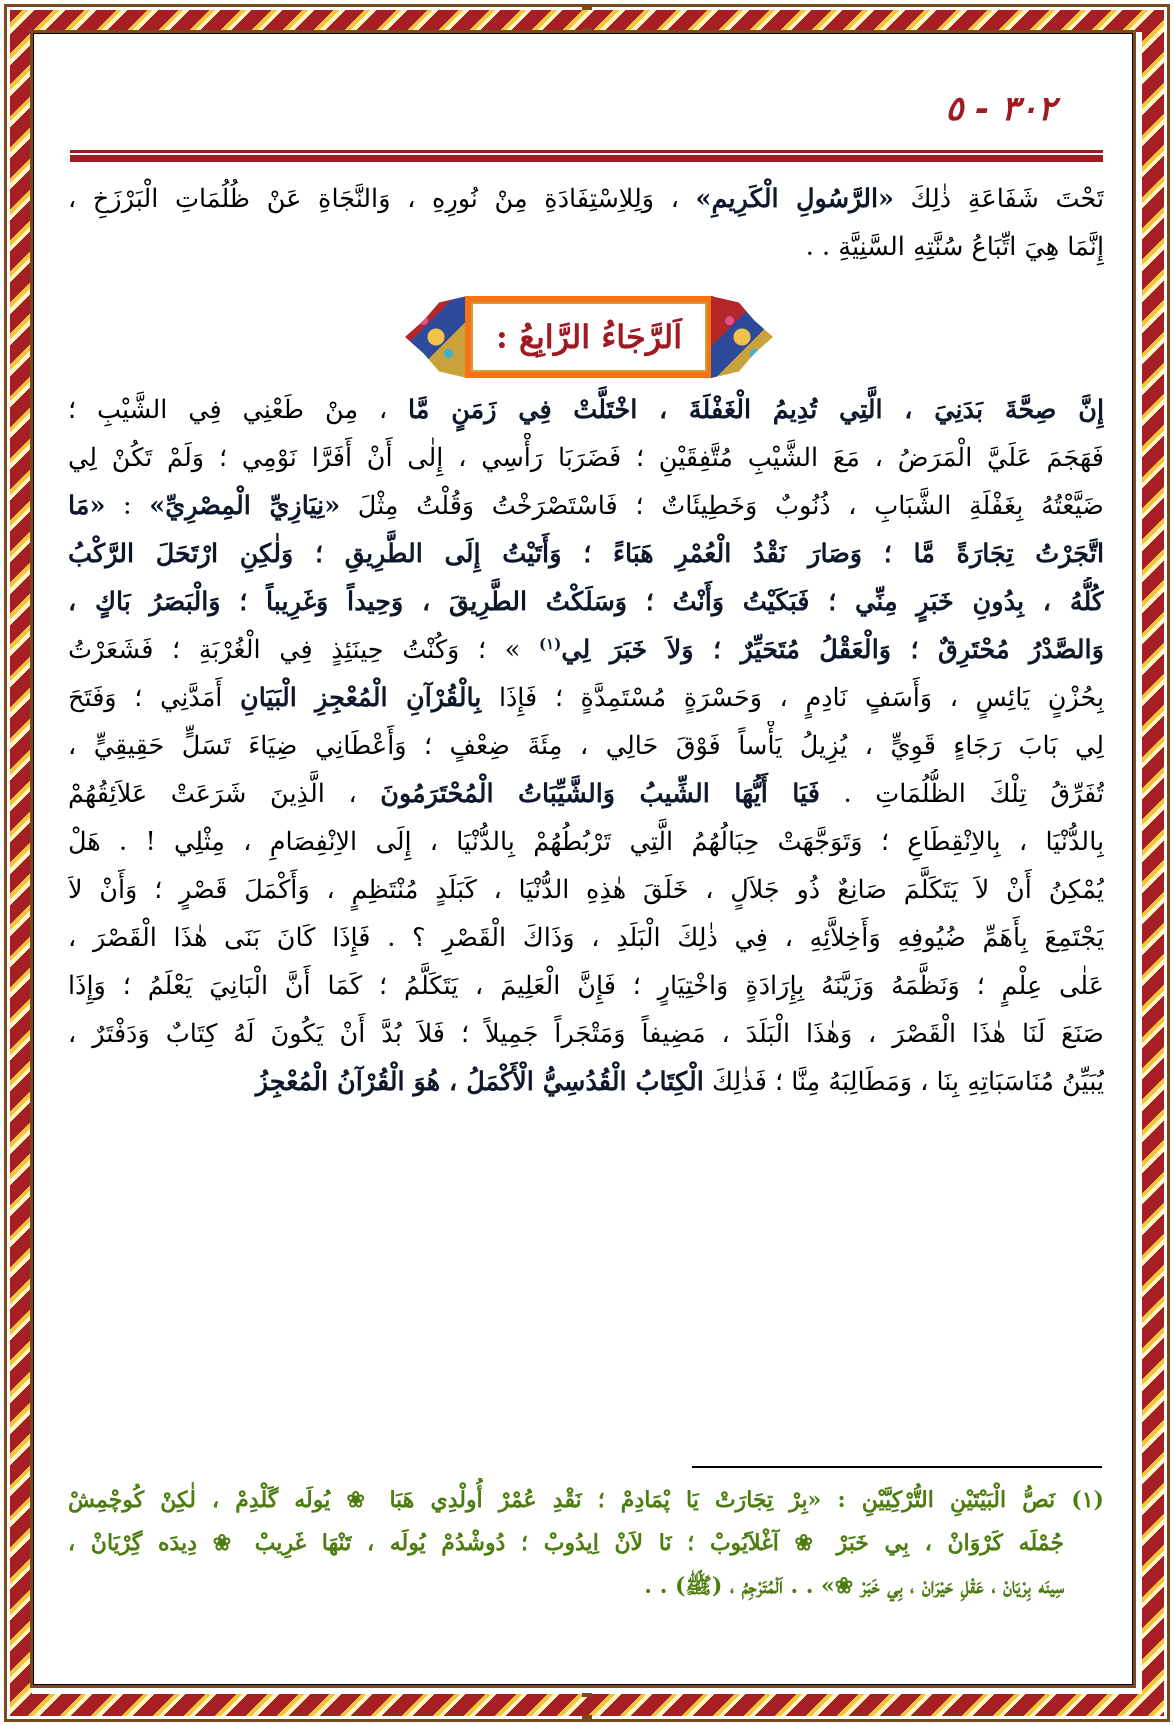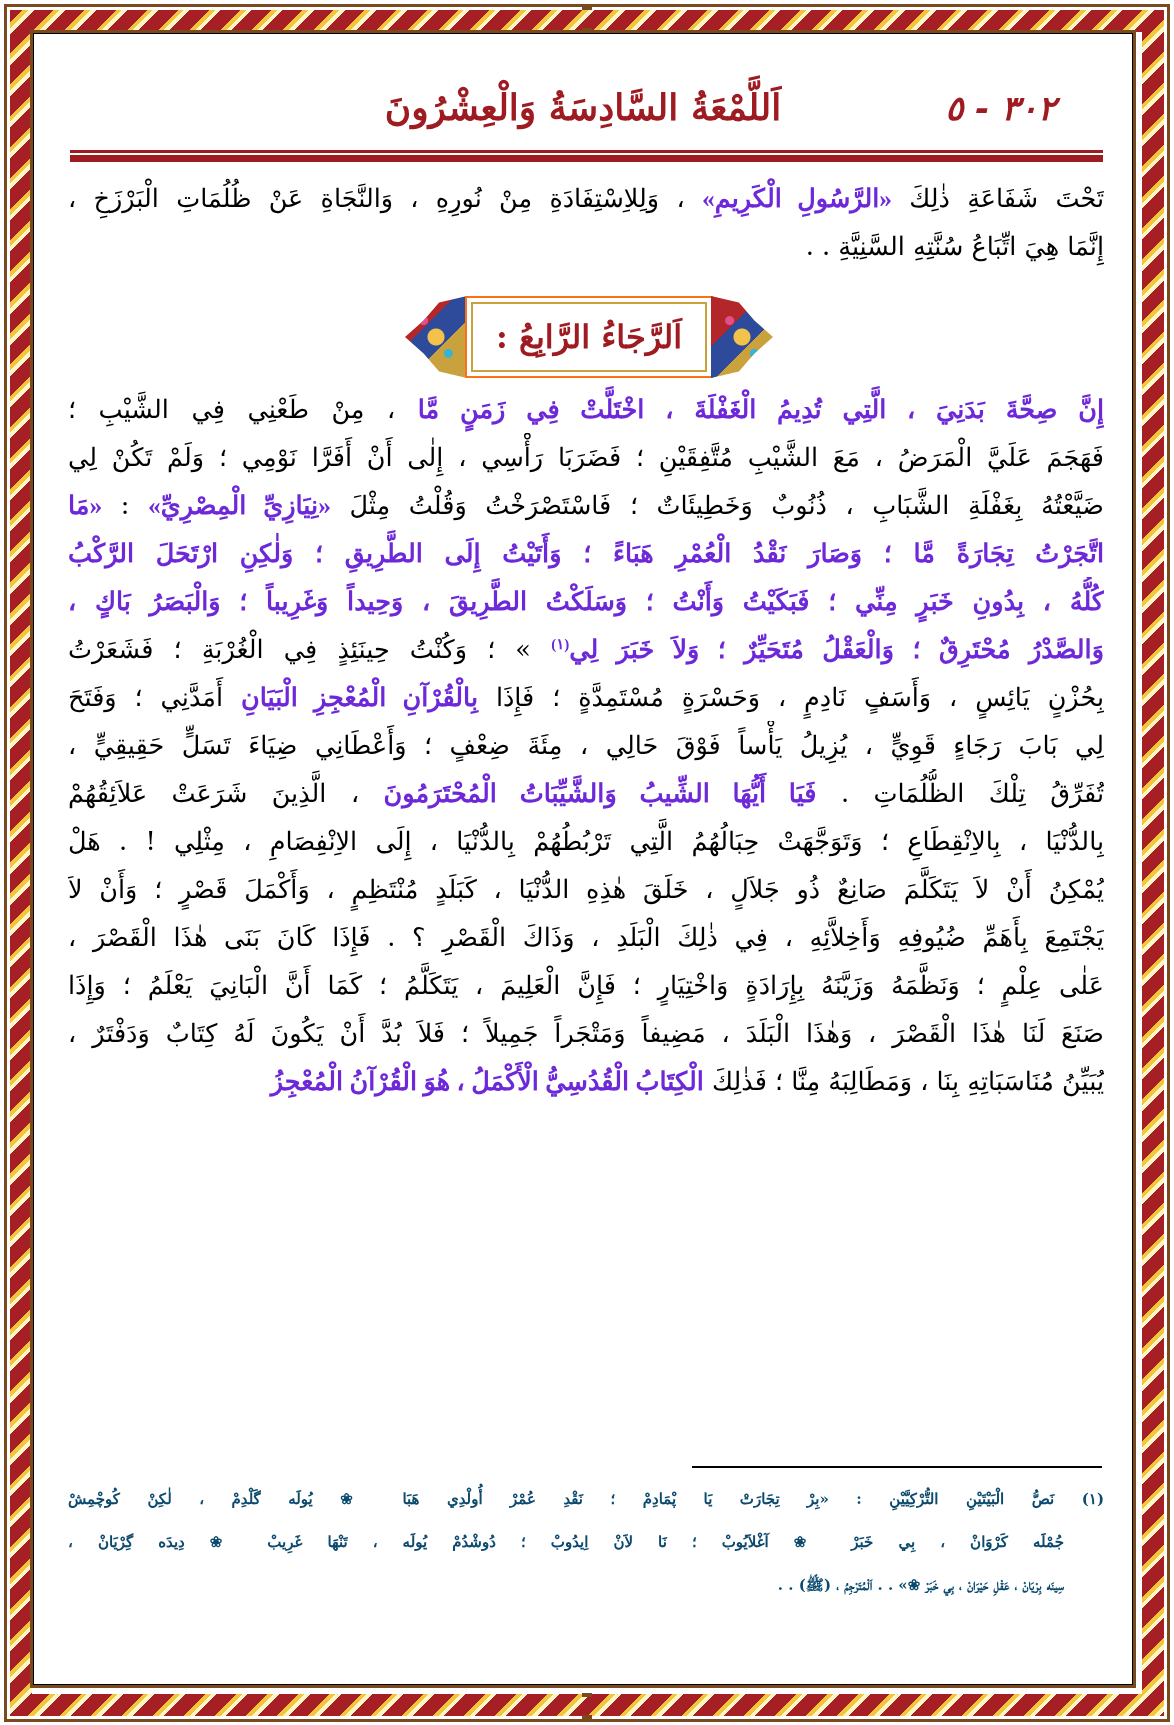--- a/index.html
+++ b/index.html
@@ -27,62 +27,61 @@
                    font-size: 36px; font-weight: bold; color: #9e1b22; }
   .header-rule-thin { position: absolute; left: 70px; width: 1033px; top: 150px; height: 3px; background: #9e1b22; }
   .header-rule-thick { position: absolute; left: 70px; width: 1033px; top: 155px; height: 7px; background: #9e1b22; }
 
   
   .text-block { position: absolute; left: 68px; width: 1036px; direction: rtl; text-align: justify;
                 text-align-last: right; font-size: 25.5px; color: #000; }
   .text-line { height: 48px; line-height: 48px; white-space: nowrap; overflow: hidden;
                text-align: justify; text-align-last: justify; }
   .text-line.last { text-align-last: right; }
-  .em { color: #6d28d9; font-weight: bold; font-family: Liberation Serif, serif; }
+  .em { color: #0f172a; font-weight: bold; }
   .sup { font-size: 15px; vertical-align: super; line-height: 0; }
 
   
   .ornament { position: absolute; left: 405px; top: 296px; width: 368px; height: 82px; }
   .orn-cap { position: absolute; top: 0; width: 62px; height: 82px;
              background:
                radial-gradient(circle at 50% 50%, #f3c24a 0 8px, transparent 9px),
                radial-gradient(circle at 30% 30%, #e24f8a 0 4px, transparent 5px),
                radial-gradient(circle at 70% 70%, #38b3d6 0 4px, transparent 5px),
                linear-gradient(135deg, #b3262a 0 35%, #2d4a9b 35% 60%, #c9a23e 60% 100%); }
   .orn-cap.left { left: 0; clip-path: polygon(100% 0, 55% 8%, 30% 30%, 0 50%, 30% 70%, 55% 92%, 100% 100%); }
   .orn-cap.right { right: 0; clip-path: polygon(0 0, 45% 8%, 70% 30%, 100% 50%, 70% 70%, 45% 92%, 0 100%); }
   .orn-box { position: absolute; left: 60px; right: 60px; top: 0; height: 82px; box-sizing: border-box;
-             border: 2px solid #f97316; outline: 2px solid #c9a23e; outline-offset: -8px; background: #fff;
+             border: 8px solid #f97316; outline: 2px solid #c9a23e; outline-offset: -8px; background: #fff;
              display: flex; align-items: center; justify-content: center; direction: rtl; }
   .orn-title { font-size: 32px; font-weight: bold; color: #9e1b22; }
 
   
   .footnote-rule { position: absolute; left: 692px; width: 410px; top: 1466px; height: 2px; background: #000; }
   .footnotes { position: absolute; left: 68px; width: 1036px; top: 1478px; direction: rtl;
-               font-size: 15px; color: #0c4a6e; font-weight: bold; }
+               font-size: 22px; color: #4d7c0f; font-weight: bold; }
   .fn-line { height: 43px; line-height: 43px; white-space: nowrap; overflow: hidden;
              text-align: justify; text-align-last: justify; }
   .fn-line.indent { padding-right: 40px; }
   .fn-line.last { text-align-last: right; }
 </style>
 </head>
 <body>
 
 <div class="frame">
   <div class="frame-band"></div>
 </div>
 <div class="frame-inner"></div>
 <div class="frame-stud" style="left:582px;top:6px;"></div>
 <div class="frame-stud" style="left:582px;top:28px;"></div>
 <div class="frame-stud" style="left:582px;top:1693px;"></div>
 <div class="frame-stud" style="left:582px;top:1715px;"></div>
 
 <div class="header">
   <span class="page-number">٣٠٢ - ٥</span>
-  <div class="chapter-title">اَللَّمْعَةُ السَّادِسَةُ وَالْعِشْرُونَ</div>
 </div>
 <div class="header-rule-thin"></div>
 <div class="header-rule-thick"></div>
 
 <div class="text-block" id="intro" style="top:174px;">
     <div class="text-line"><span class="">تَحْتَ شَفَاعَةِ ذٰلِكَ </span><span class="em">«الرَّسُولِ الْكَرِيمِ»</span><span class=""> ، وَلِلاِسْتِفَادَةِ مِنْ نُورِهِ ، وَالنَّجَاةِ عَنْ ظُلُمَاتِ الْبَرْزَخِ ،</span></div>
     <div class="text-line last"><span class="">إِنَّمَا هِيَ اتِّبَاعُ سُنَّتِهِ السَّنِيَّةِ . .</span></div>
   </div>
 
 <div class="ornament">

